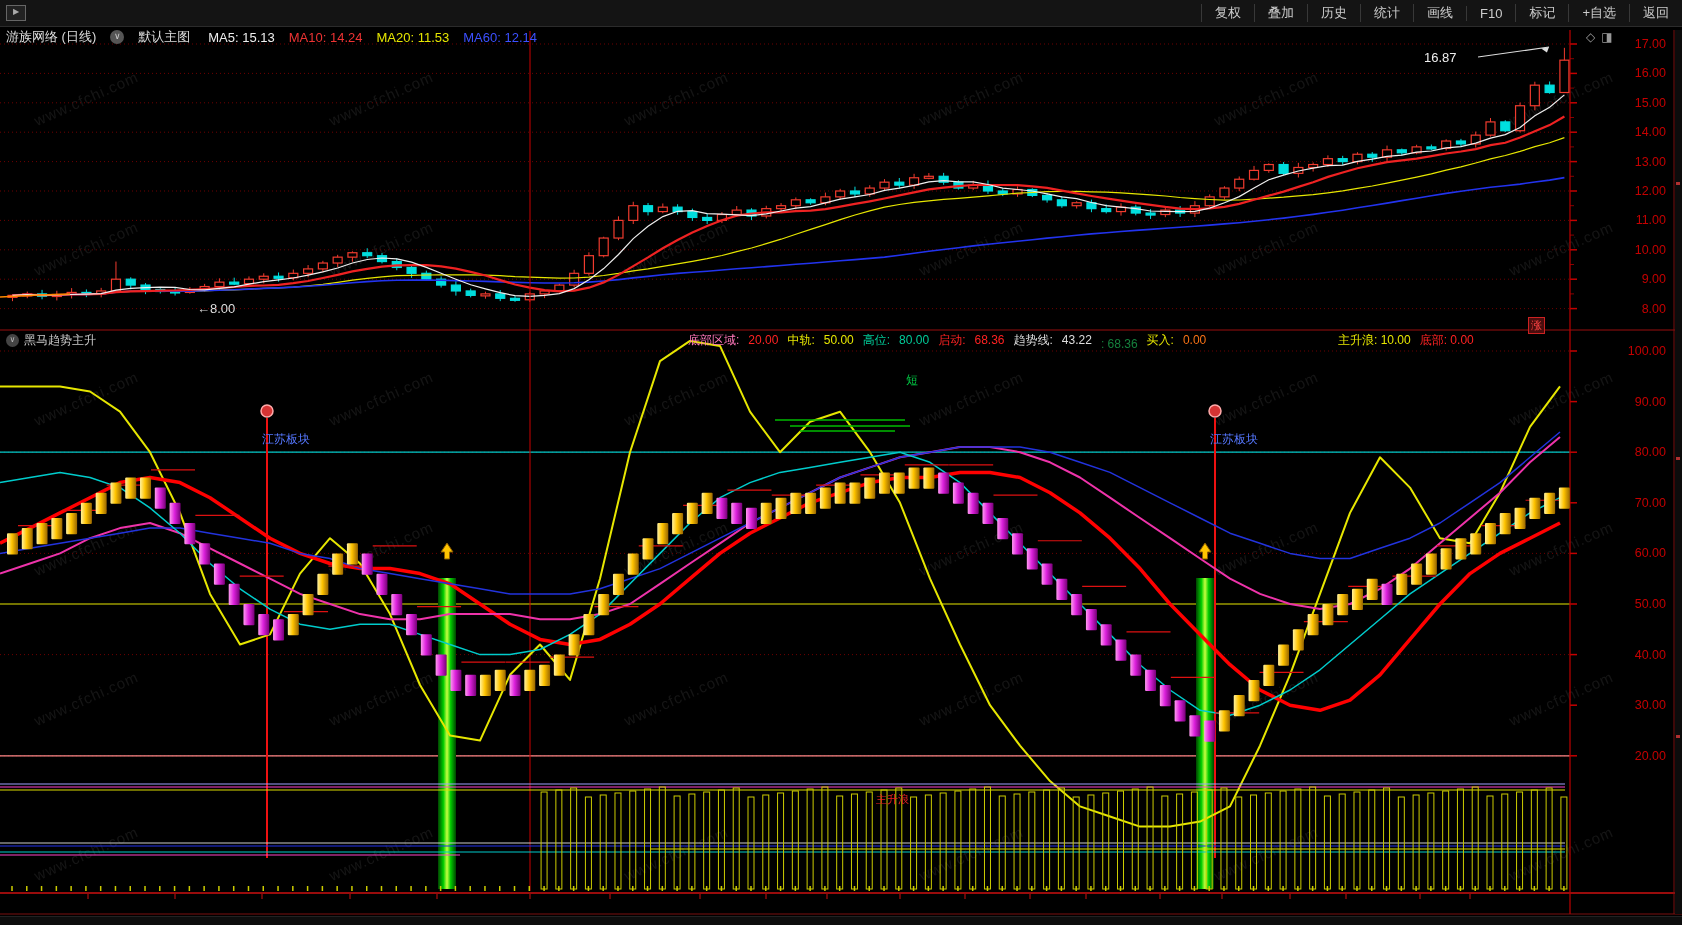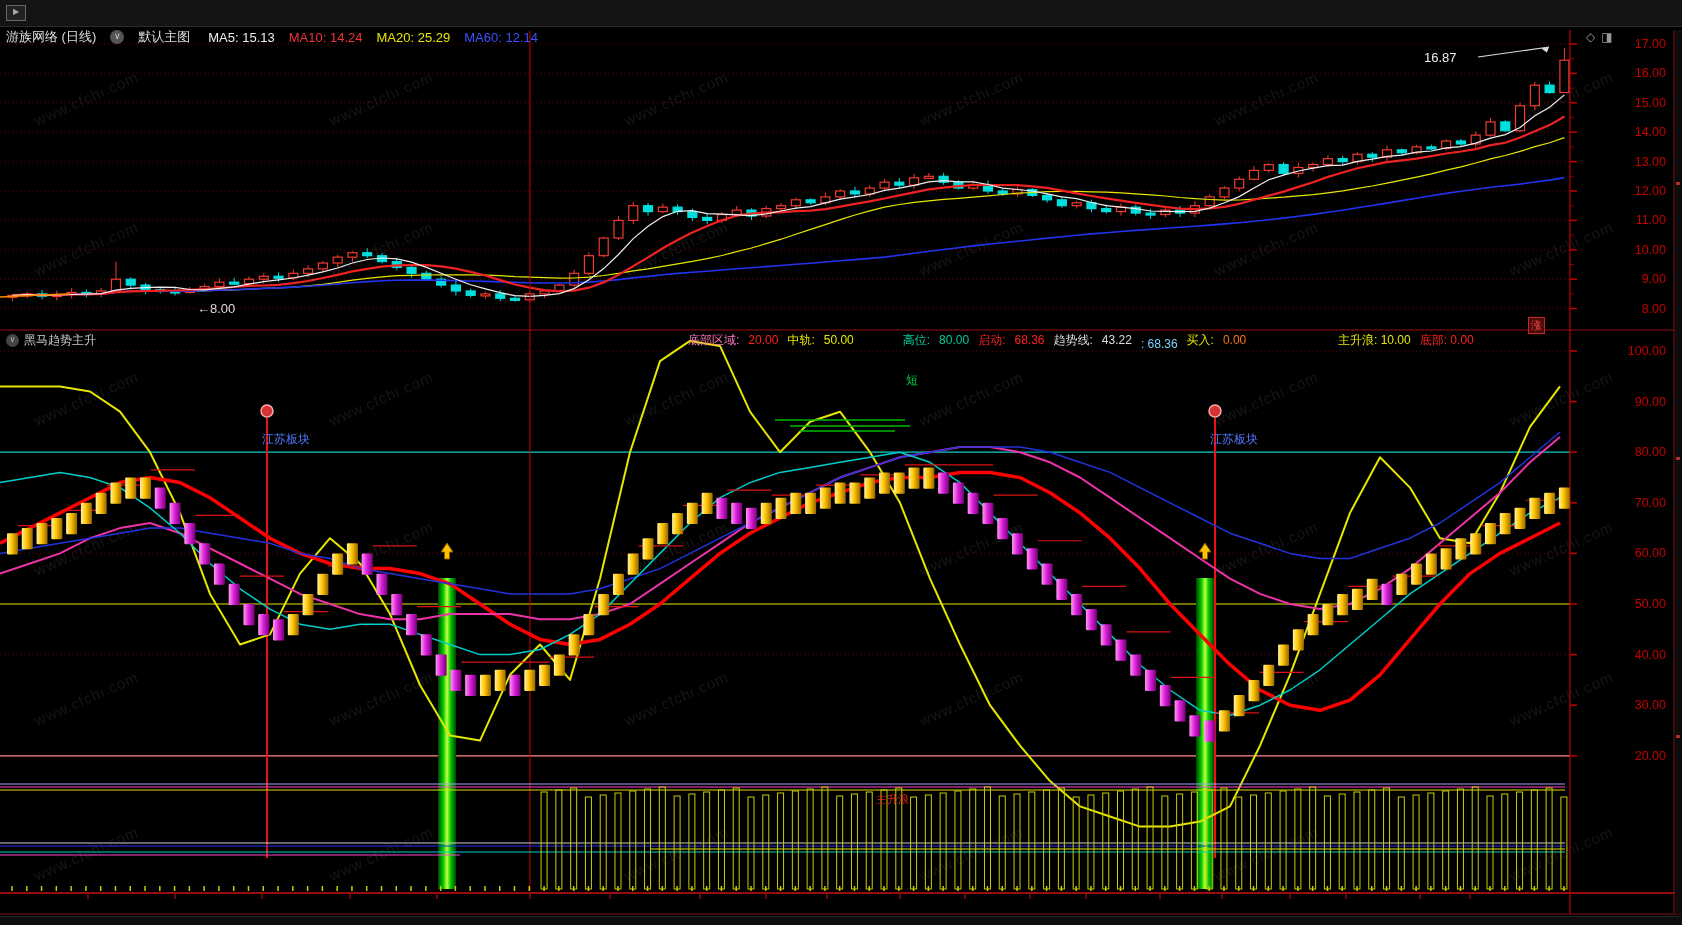--- a/index.html
+++ b/index.html
@@ -754,51 +754,62 @@
       <line x1="1504.78" x2="1504.78" y1="886" y2="891" stroke="#cccc00" stroke-width="1.5"></line>
       <line x1="1519.56" x2="1519.56" y1="886" y2="891" stroke="#cccc00" stroke-width="1.5"></line>
       <line x1="1534.34" x2="1534.34" y1="886" y2="891" stroke="#cccc00" stroke-width="1.5"></line>
       <line x1="1549.12" x2="1549.12" y1="886" y2="891" stroke="#cccc00" stroke-width="1.5"></line>
       <line x1="1563.8999999999999" x2="1563.8999999999999" y1="886" y2="891" stroke="#cccc00" stroke-width="1.5"></line>
       <text x="876" y="803" fill="#ee2222" font-size="11">主升浪</text>
     </svg>
 
   <div id="topbar" class="hbar">
     <span class="appicon">▶</span>
+    <div id="menuR">
+        <span>复权</span>
+        <span>叠加</span>
+        <span>历史</span>
+        <span>统计</span>
+        <span>画线</span>
+        <span>F10</span>
+        <span>标记</span>
+        <span>+自选</span>
+        <span>返回</span>
+      </div>
   </div>
 
   <div id="stockbar" class="hbar">
     <span>游族网络 (日线)</span>
     <span class="chev">∨</span>
     <span>默认主图</span>
     <div id="maItems">
         <span style="color: rgb(238, 238, 238);">MA5: 15.13</span>
         <span style="color: rgb(238, 51, 51);">MA10: 14.24</span>
-        <span style="color: rgb(230, 230, 0);">MA20: 25.29</span>
+        <span style="color: rgb(230, 230, 0);">MA20: 11.53</span>
         <span style="color: rgb(60, 80, 255);">MA60: 12.14</span>
       </div>
   </div>
 
   <div id="cornerIcons"><span>◇</span><span>◨</span></div>
 
   <div id="indbar" class="hbar">
     <span class="chev2">∨</span>
     <span>黑马趋势主升</span>
     <div class="indgrp" id="indM">
         <span style="color: rgb(255, 119, 187);">底部区域:</span>
         <span style="color: rgb(255, 34, 34);">20.00</span>
         <span style="color: rgb(230, 230, 0);">中轨:</span>
         <span style="color: rgb(230, 230, 0);">50.00</span>
-        <span style="color: rgb(0, 204, 153); margin-left: 40px;">高位:</span>
+        <span style="color: rgb(0, 204, 153);">高位:</span>
         <span style="color: rgb(0, 204, 153);">80.00</span>
         <span style="color: rgb(255, 34, 34);">启动:</span>
         <span style="color: rgb(255, 34, 34);">68.36</span>
         <span style="color: rgb(221, 221, 221);">趋势线:</span>
         <span style="color: rgb(221, 221, 221);">43.22</span>
-        <span style="color: #7dd3fc; margin-top: 7px;">: 68.36</span>
+        <span style="color: #15803d; margin-top: 7px;">: 68.36</span>
         <span style="color: rgb(230, 230, 0);">买入:</span>
         <span style="color: #f97316;">0.00</span>
       </div>
     <div class="indgrp" id="indR">
         <span style="color: rgb(230, 230, 0);">主升浪: 10.00</span>
         <span style="color: rgb(255, 34, 34);">底部: 0.00</span>
       </div>
   </div>
 
   <div id="badge" style="color: rgb(255, 68, 68); background: rgb(74, 13, 13); border: 1px solid rgb(204, 34, 34);">涨</div>

